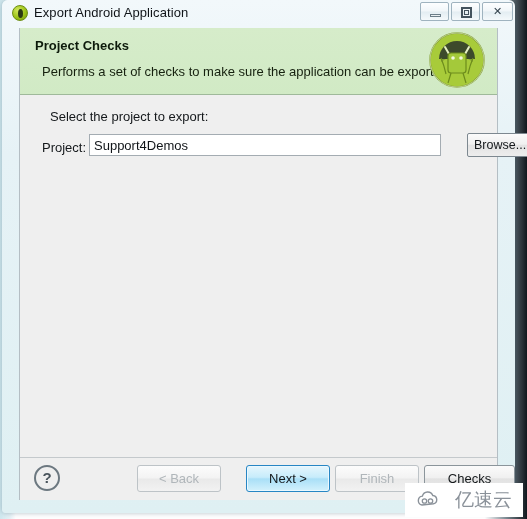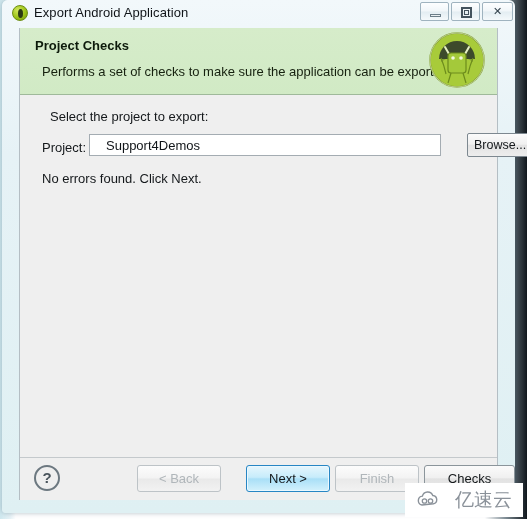--- a/index.html
+++ b/index.html
@@ -196,21 +196,21 @@
     position: absolute;
     left: 69px;
     top: 39px;
     width: 352px;
     height: 22px;
     border: 1px solid #a4acb2;
     background: #ffffff;
     font-family: "Liberation Sans", sans-serif;
     font-size: 13px;
     color: #101418;
-    padding: 0 16px;
+    padding: 0 4px;
     box-sizing: border-box;
     outline: none;
   }
   #browse-button {
     position: absolute;
     left: 447px;
     top: 38px;
     width: 63px;
     height: 24px;
     border: 1px solid #7d8890;
@@ -348,21 +348,20 @@
           <path d="M23 42 l-3 10" stroke="#6d8c1c" stroke-width="1.2" fill="none"></path>
           <path d="M35 42 l3 10" stroke="#6d8c1c" stroke-width="1.2" fill="none"></path>
         </svg>
       </div>
 
       <div id="content">
         <div id="select-label">Select the project to export:</div>
         <div id="project-label">Project:</div>
         <input id="project-input" type="text" value="Support4Demos" style="">
         <button id="browse-button">Browse...</button>
-        <div id="status-text">No errors found. Click Next.</div>
       </div>
 
       <div id="button-bar">
         <button id="help-button">?</button>
         <button class="dlg-btn" id="back-button">&lt; Back</button>
         <button class="dlg-btn focused" id="next-button">Next &gt;</button>
         <button class="dlg-btn" id="finish-button">Finish</button>
         <button class="dlg-btn enabled" id="cancel-button">Checks</button>
       </div>
 

